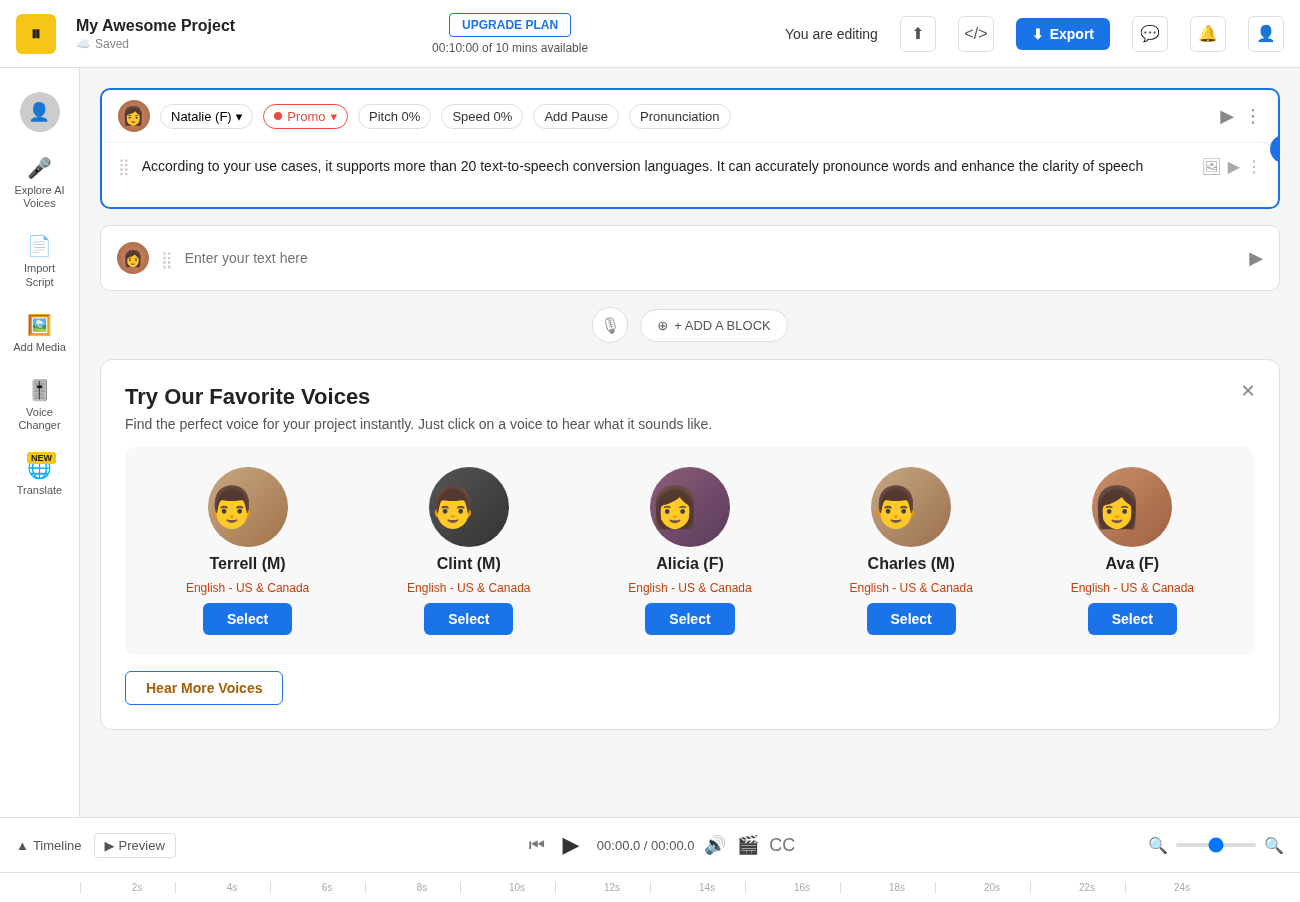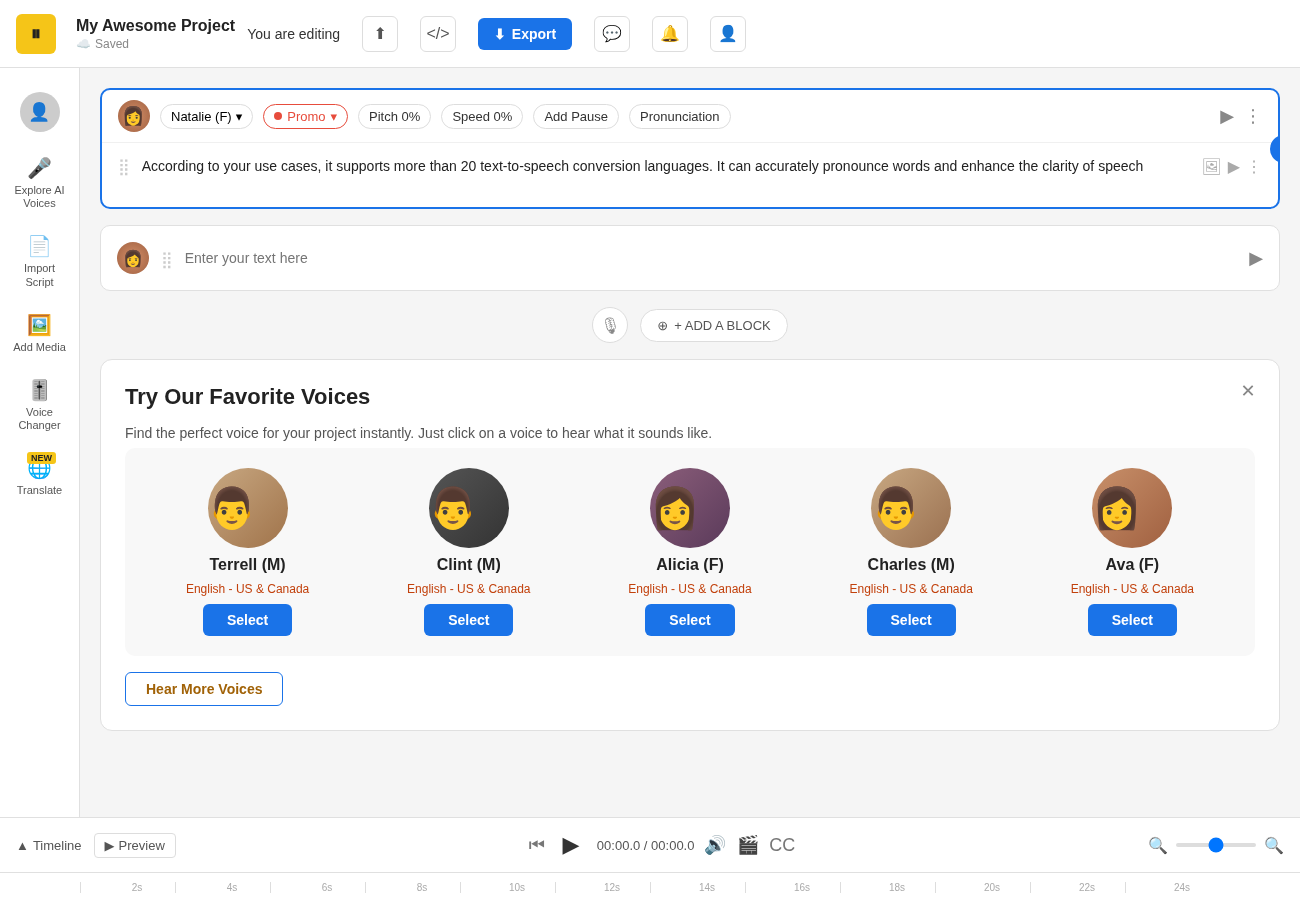--- a/index.html
+++ b/index.html
@@ -57,22 +57,22 @@
     .empty-block { background: #fff; border: 1px solid #e0e0e0; border-radius: 10px; margin-bottom: 16px; padding: 16px; display: flex; align-items: center; gap: 12px; }
     .empty-input { flex: 1; font-size: 14px; color: #bbb; outline: none; border: none; }
 
     
     .add-block-area { display: flex; align-items: center; justify-content: center; gap: 12px; margin: 16px 0; }
     .mic-btn { width: 36px; height: 36px; border: 1.5px solid #ddd; border-radius: 50%; background: #fff; cursor: pointer; display: flex; align-items: center; justify-content: center; font-size: 16px; color: #888; }
     .add-block-btn { display: flex; align-items: center; gap: 6px; border: 1.5px solid #ddd; border-radius: 20px; padding: 8px 16px; background: #fff; cursor: pointer; font-size: 13px; color: #555; font-weight: 500; }
 
     
     .fav-voices-panel { background: #fff; border: 1px solid #e0e0e0; border-radius: 12px; padding: 24px; margin-bottom: 16px; position: relative; }
-    .fav-voices-title { font-size: 22px; font-weight: 700; color: #222; margin-bottom: 13px; }
-    .fav-voices-desc { font-size: 14px; color: #555; margin-bottom: 4px; line-height: 1.5; }
+    .fav-voices-title { font-size: 22px; font-weight: 700; color: #222; margin-bottom: 4px; }
+    .fav-voices-desc { font-size: 14px; color: #555; margin-bottom: 12px; line-height: 1.5; }
     .close-panel-btn { position: absolute; top: 16px; right: 16px; width: 30px; height: 30px; border: none; background: none; cursor: pointer; font-size: 18px; color: #888; display: flex; align-items: center; justify-content: center; }
     .voices-grid { background: #f8f8f8; border-radius: 10px; padding: 20px; display: flex; gap: 16px; justify-content: space-around; }
     .voice-card { display: flex; flex-direction: column; align-items: center; gap: 8px; min-width: 160px; }
     .voice-card-avatar { width: 80px; height: 80px; border-radius: 50%; overflow: hidden; background: #888; }
     .voice-card-name { font-size: 16px; font-weight: 700; color: #222; }
     .voice-card-lang { font-size: 12px; color: #c2410c; }
     .select-btn { background: #1a73e8; color: #fff; border: none; padding: 8px 24px; border-radius: 6px; font-size: 14px; font-weight: 600; cursor: pointer; }
     .hear-more-btn { background: #fff; border: 1.5px solid #1a73e8; color: #a16207; padding: 8px 20px; border-radius: 6px; font-size: 14px; font-weight: 600; cursor: pointer; margin-top: 16px; }
 
     
@@ -110,20 +110,24 @@
 <div class="topbar">
   <div class="logo">
     <span class="logo-icon">⏸</span>
   </div>
   <div class="topbar-left">
     <span class="project-title">My Awesome Project</span>
     <div class="saved-badge">
       <span>☁️</span>
       <span>Saved</span>
     </div>
+  </div>
+  <div class="topbar-center">
+    <button class="upgrade-btn">UPGRADE PLAN</button>
+    <span class="timer-text">00:10:00 of 10 mins available</span>
   </div>
   <div class="topbar-right">
     <span class="editing-text">You are editing</span>
     <div class="icon-btn">
       <span>⬆</span>
     </div>
     <div class="icon-btn">
       <span>&lt;/&gt;</span>
     </div>
     <button class="export-btn">

